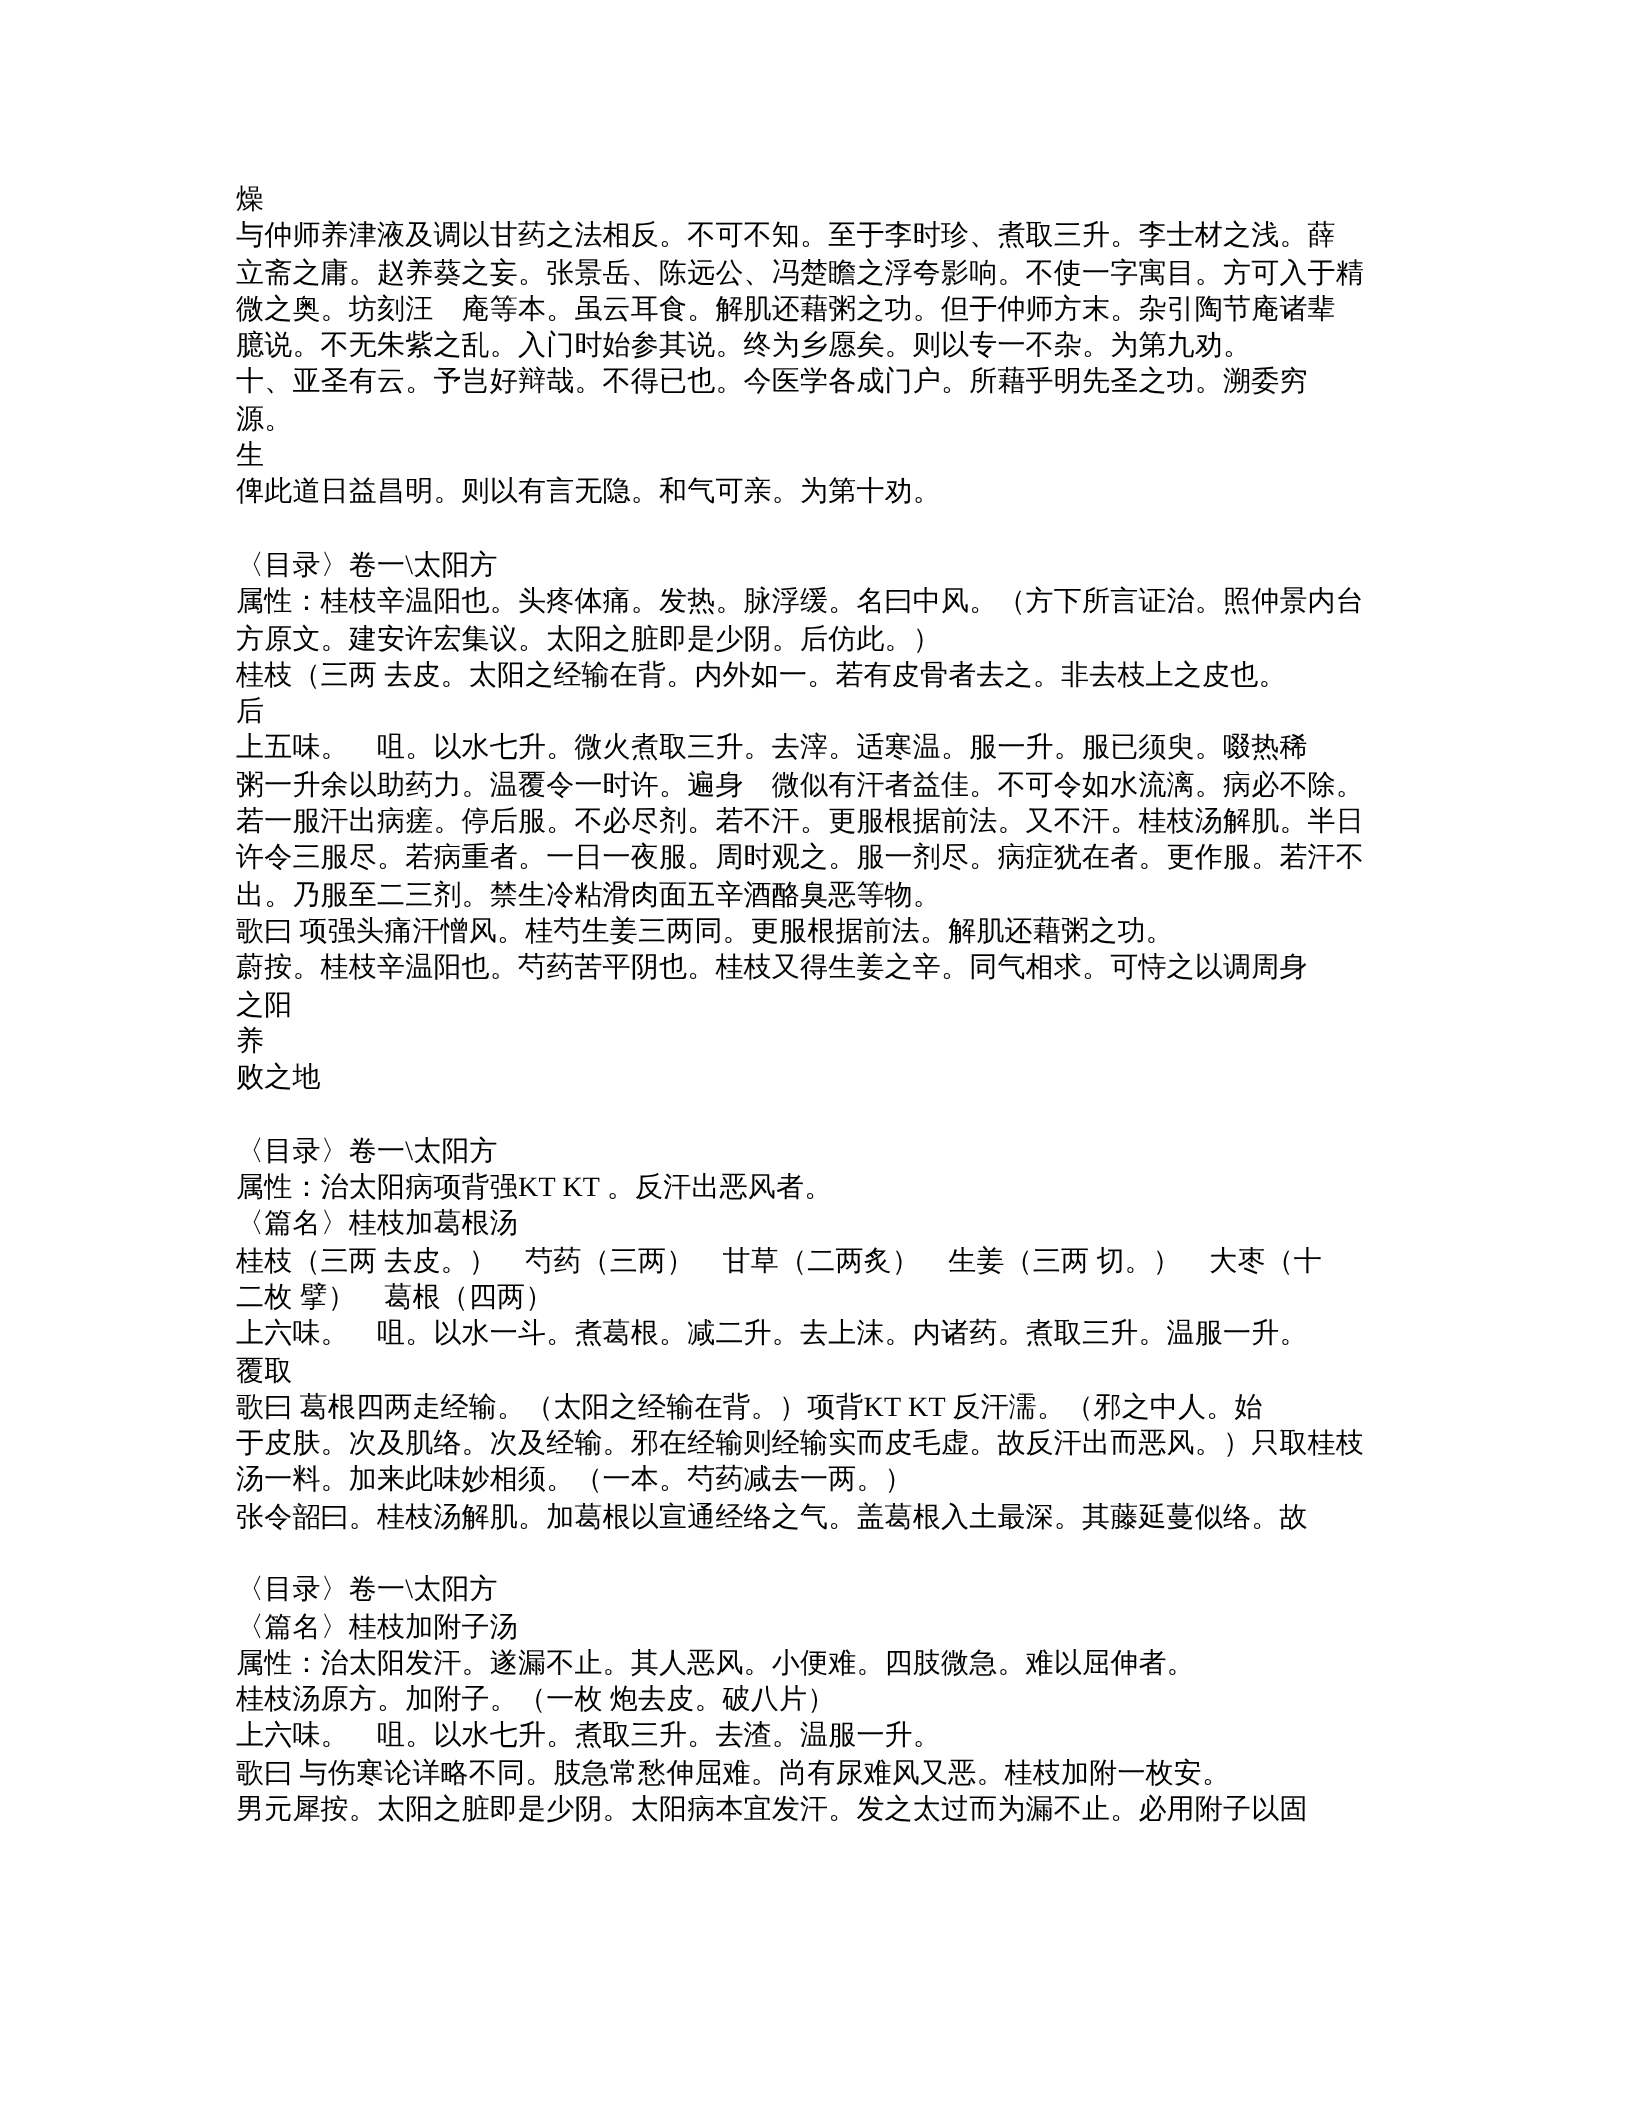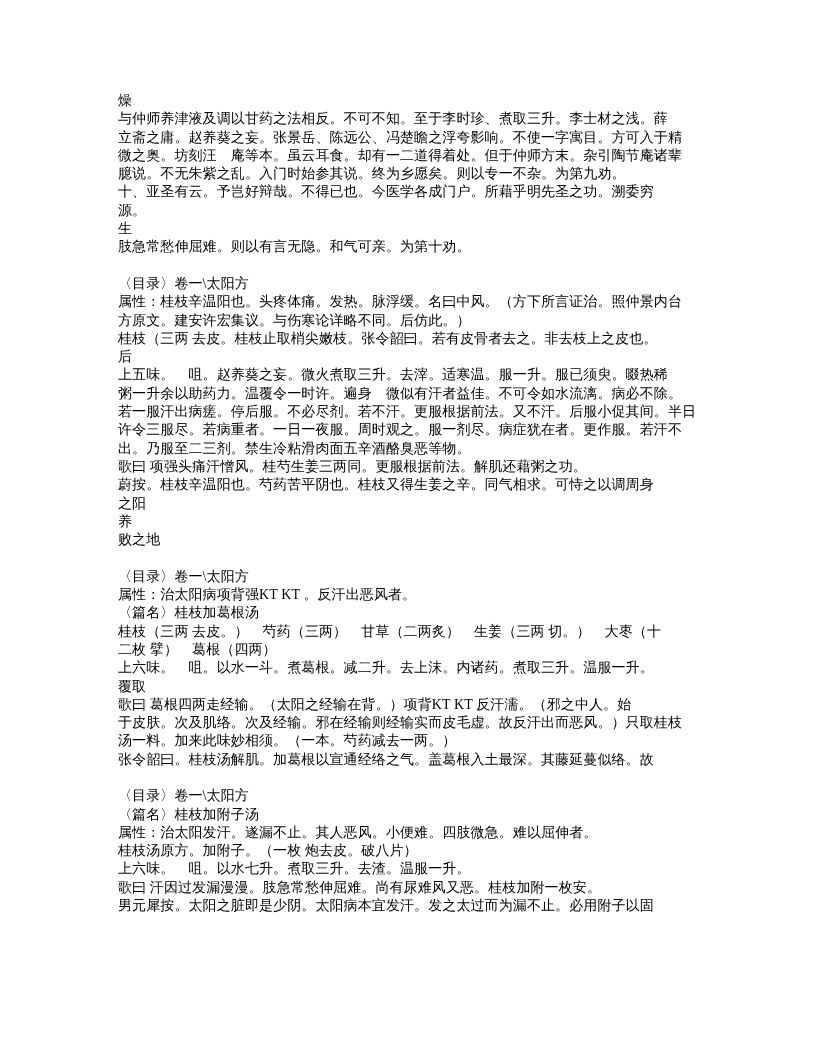--- a/index.html
+++ b/index.html
@@ -31,35 +31,35 @@
   }
 </style>
 </head>
 <body>
 
 <div class="page">
   <div class="doc" style="color: rgb(0, 0, 0);">
       <div class="line">燥</div>
       <div class="line">与仲师养津液及调以甘药之法相反。不可不知。至于李时珍、煮取三升。李士材之浅。薛</div>
       <div class="line">立斋之庸。赵养葵之妄。张景岳、陈远公、冯楚瞻之浮夸影响。不使一字寓目。方可入于精</div>
-      <div class="line">微之奥。坊刻汪　庵等本。虽云耳食。却有一二道得着处。但于仲师方末。杂引陶节庵诸辈</div>
+      <div class="line">微之奥。坊刻汪　庵等本。虽云耳食。解肌还藉粥之功。但于仲师方末。杂引陶节庵诸辈</div>
       <div class="line">臆说。不无朱紫之乱。入门时始参其说。终为乡愿矣。则以专一不杂。为第九劝。</div>
       <div class="line">十、亚圣有云。予岂好辩哉。不得已也。今医学各成门户。所藉乎明先圣之功。溯委穷</div>
       <div class="line">源。</div>
       <div class="line">生</div>
-      <div class="line">肢急常愁伸屈难。则以有言无隐。和气可亲。为第十劝。</div>
+      <div class="line">俾此道日益昌明。则以有言无隐。和气可亲。为第十劝。</div>
       <div class="line"></div>
       <div class="line">〈目录〉卷一\太阳方</div>
       <div class="line">属性：桂枝辛温阳也。头疼体痛。发热。脉浮缓。名曰中风。（方下所言证治。照仲景内台</div>
-      <div class="line">方原文。建安许宏集议。与伤寒论详略不同。后仿此。）</div>
-      <div class="line">桂枝（三两 去皮。桂枝止取梢尖嫩枝。张令韶曰。若有皮骨者去之。非去枝上之皮也。</div>
+      <div class="line">方原文。建安许宏集议。太阳之脏即是少阴。后仿此。）</div>
+      <div class="line">桂枝（三两 去皮。太阳之经输在背。内外如一。若有皮骨者去之。非去枝上之皮也。</div>
       <div class="line">后</div>
-      <div class="line">上五味。　咀。赵养葵之妄。微火煮取三升。去滓。适寒温。服一升。服已须臾。啜热稀</div>
+      <div class="line">上五味。　咀。以水七升。微火煮取三升。去滓。适寒温。服一升。服已须臾。啜热稀</div>
       <div class="line">粥一升余以助药力。温覆令一时许。遍身　微似有汗者益佳。不可令如水流漓。病必不除。</div>
-      <div class="line">若一服汗出病瘥。停后服。不必尽剂。若不汗。更服根据前法。又不汗。后服小促其间。半日</div>
+      <div class="line">若一服汗出病瘥。停后服。不必尽剂。若不汗。更服根据前法。又不汗。桂枝汤解肌。半日</div>
       <div class="line">许令三服尽。若病重者。一日一夜服。周时观之。服一剂尽。病症犹在者。更作服。若汗不</div>
       <div class="line">出。乃服至二三剂。禁生冷粘滑肉面五辛酒酪臭恶等物。</div>
       <div class="line">歌曰 项强头痛汗憎风。桂芍生姜三两同。更服根据前法。解肌还藉粥之功。</div>
       <div class="line">蔚按。桂枝辛温阳也。芍药苦平阴也。桂枝又得生姜之辛。同气相求。可恃之以调周身</div>
       <div class="line">之阳</div>
       <div class="line">养</div>
       <div class="line">败之地</div>
       <div class="line"></div>
       <div class="line">〈目录〉卷一\太阳方</div>
       <div class="line">属性：治太阳病项背强KT KT 。反汗出恶风者。</div>
@@ -71,16 +71,16 @@
       <div class="line">歌曰 葛根四两走经输。（太阳之经输在背。）项背KT KT 反汗濡。（邪之中人。始</div>
       <div class="line">于皮肤。次及肌络。次及经输。邪在经输则经输实而皮毛虚。故反汗出而恶风。）只取桂枝</div>
       <div class="line">汤一料。加来此味妙相须。（一本。芍药减去一两。）</div>
       <div class="line">张令韶曰。桂枝汤解肌。加葛根以宣通经络之气。盖葛根入土最深。其藤延蔓似络。故</div>
       <div class="line"></div>
       <div class="line">〈目录〉卷一\太阳方</div>
       <div class="line">〈篇名〉桂枝加附子汤</div>
       <div class="line">属性：治太阳发汗。遂漏不止。其人恶风。小便难。四肢微急。难以屈伸者。</div>
       <div class="line">桂枝汤原方。加附子。（一枚 炮去皮。破八片）</div>
       <div class="line">上六味。　咀。以水七升。煮取三升。去渣。温服一升。</div>
-      <div class="line">歌曰 汗因过发漏漫漫。肢急常愁伸屈难。尚有尿难风又恶。桂枝加附一枚安。</div>
+      <div class="line">歌曰 与伤寒论详略不同。肢急常愁伸屈难。尚有尿难风又恶。桂枝加附一枚安。</div>
       <div class="line">男元犀按。太阳之脏即是少阴。太阳病本宜发汗。发之太过而为漏不止。必用附子以固</div>
     </div>
 </div>
 
 </body></html>

